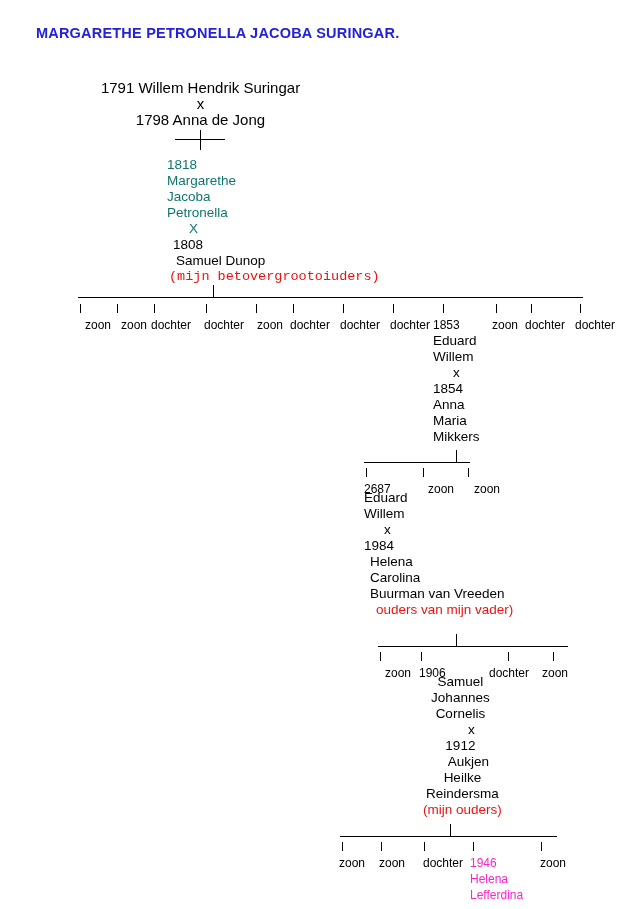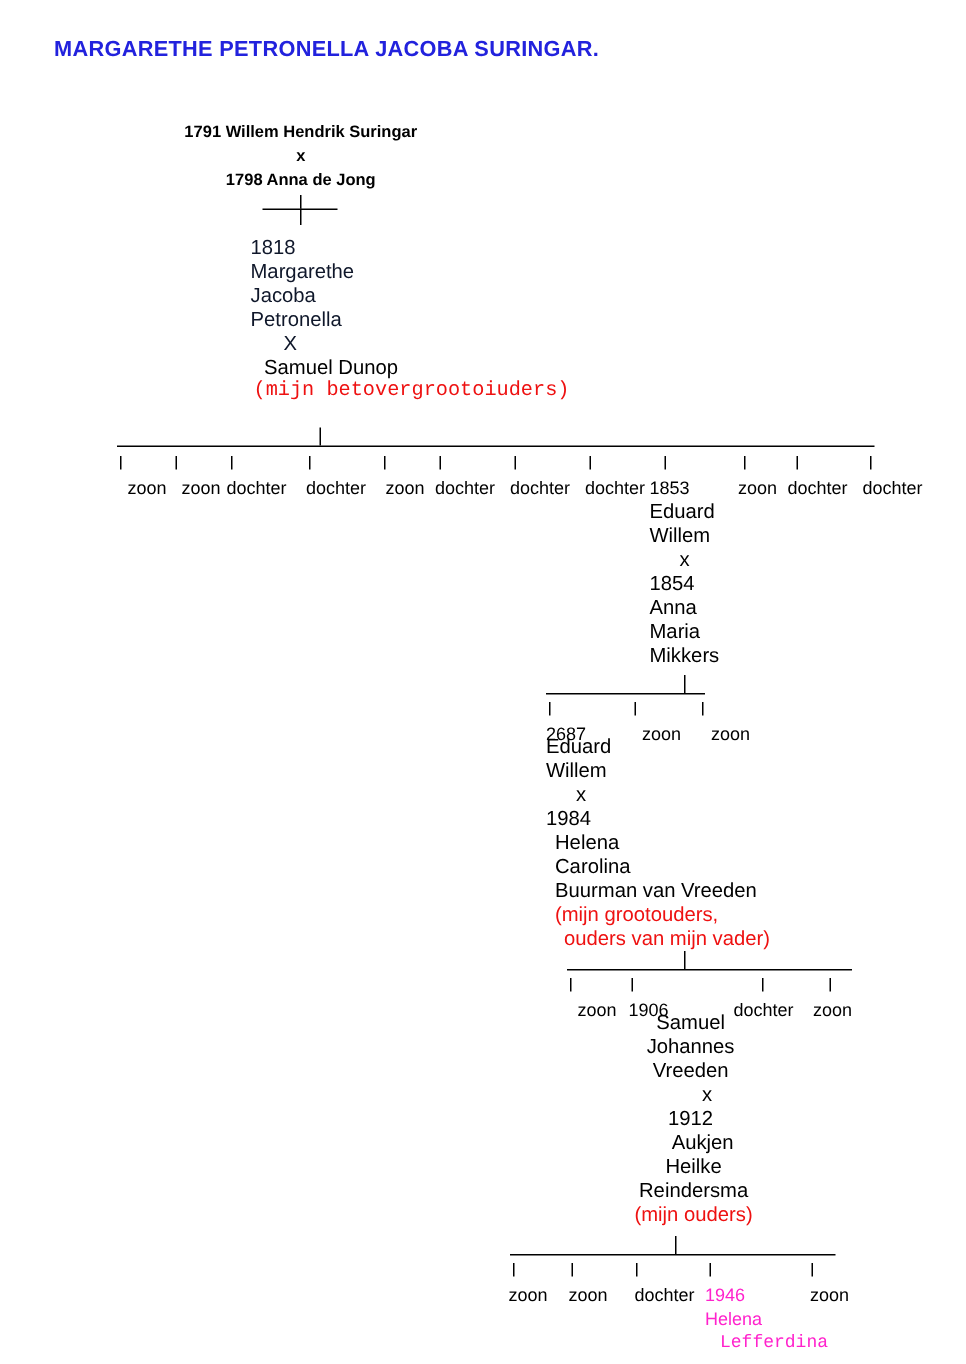--- a/index.html
+++ b/index.html
@@ -21,26 +21,25 @@
     left: 36px;
     top: 25px;
     font-size: 14.5px;
     font-weight: bold;
     color: #2222DD;
     letter-spacing: 0.2px;
     white-space: nowrap;
   }
 
   .txt {
-    font-size: 11px;
+    font-size: 15px;
     line-height: 16px;
     white-space: nowrap;
-    font-weight: bold;
-  }
-  .blue  { color: #0f172a; }
+  }
+  .blue  { color: #0f766e; }
   .red   { color: #EE1111; }
   .pink  { color: #FF22CC; }
   .black { color: #000000; }
 
   .center { text-align: center; }
 
   
   .hbar {
     position: absolute;
     height: 0;
@@ -91,20 +90,21 @@
 <div class="vline" style="left:200px; top:130px; height:9px;"></div>
 <div class="hbar" style="left:175px; top:139px; width:50px;"></div>
 <div class="vline" style="left:200px; top:139px; height:11px;"></div>
 
 <div class="couple-block" style="left:167px; top:157px;">
   <div class="blue">1818</div>
   <div class="blue">Margarethe</div>
   <div class="blue">Jacoba</div>
   <div class="blue">Petronella</div>
   <div class="blue" style="padding-left:22px;">X</div>
+  <div class="black" style="padding-left:6px;">1808</div>
   <div class="black" style="padding-left:9px;">Samuel Dunop</div>
   <div class="red" style="padding-left:2px;font-family:Liberation Mono, monospace;">(mijn betovergrootoiuders)</div>
 </div>
 
 <div class="vline" style="left:213px; top:285px; height:12px;"></div>
 
 <div class="hbar" style="left:78px; top:297px; width:505px;"></div>
 <div class="tick" style="left:80px;  top:304px;"></div>
 <div class="tick" style="left:117px; top:304px;"></div>
 <div class="tick" style="left:154px; top:304px;"></div>
@@ -153,41 +153,40 @@
 <div class="sib-label" style="left:487px; top:481px;">zoon</div>
 
 <div class="couple-block" style="left:364px; top:490px;">
   <div>Eduard</div>
   <div>Willem</div>
   <div style="padding-left:20px;">x</div>
   <div>1984</div>
   <div style="padding-left:6px;">Helena</div>
   <div style="padding-left:6px;">Carolina</div>
   <div style="padding-left:6px;">Buurman van Vreeden</div>
-  <div class="red" style="padding-left:6px;">(mijn grootouders,</div>
   <div class="red" style="padding-left:12px;">ouders van mijn vader)</div>
 </div>
 
 <div class="vline" style="left:456px; top:634px; height:12px;"></div>
 
 <div class="hbar" style="left:378px; top:646px; width:190px;"></div>
 <div class="tick" style="left:380px; top:652px;"></div>
 <div class="tick" style="left:421px; top:652px;"></div>
 <div class="tick" style="left:508px; top:652px;"></div>
 <div class="tick" style="left:553px; top:652px;"></div>
 
 <div class="sib-label" style="left:398px; top:665px;">zoon</div>
 <div class="sib-label lefted" style="left:419px; top:665px;">1906</div>
 <div class="sib-label" style="left:509px; top:665px;">dochter</div>
 <div class="sib-label" style="left:555px; top:665px;">zoon</div>
 
 <div class="couple-block" style="left:419px; top:674px;text-align:center;">
   <div>Samuel</div>
   <div>Johannes</div>
-  <div>Vreeden</div>
+  <div>Cornelis</div>
   <div style="padding-left:22px;">x</div>
   <div>1912</div>
   <div style="padding-left:4px;margin-left:12px;">Aukjen</div>
   <div style="padding-left:4px;">Heilke</div>
   <div style="padding-left:4px;">Reindersma</div>
   <div class="red" style="padding-left:4px;">(mijn ouders)</div>
 </div>
 
 <div class="vline" style="left:450px; top:824px; height:12px;"></div>
 
@@ -196,14 +195,14 @@
 <div class="tick" style="left:381px; top:842px;"></div>
 <div class="tick" style="left:424px; top:842px;"></div>
 <div class="tick" style="left:473px; top:842px;"></div>
 <div class="tick" style="left:541px; top:842px;"></div>
 
 <div class="sib-label" style="left:352px; top:855px;">zoon</div>
 <div class="sib-label" style="left:392px; top:855px;">zoon</div>
 <div class="sib-label" style="left:443px; top:855px;">dochter</div>
 <div class="sib-label lefted pink" style="left:470px; top:855px;">1946</div>
 <div class="sib-label lefted pink" style="left:470px; top:871px;">Helena</div>
-<div class="sib-label lefted pink" style="left:480px; top:887px;font-family:Liberation Mono, monospace;">Lefferdina</div>
+<div class="sib-label lefted pink" style="left:470px; top:887px;">Lefferdina</div>
 <div class="sib-label" style="left:553px; top:855px;">zoon</div>
 
 </body></html>

